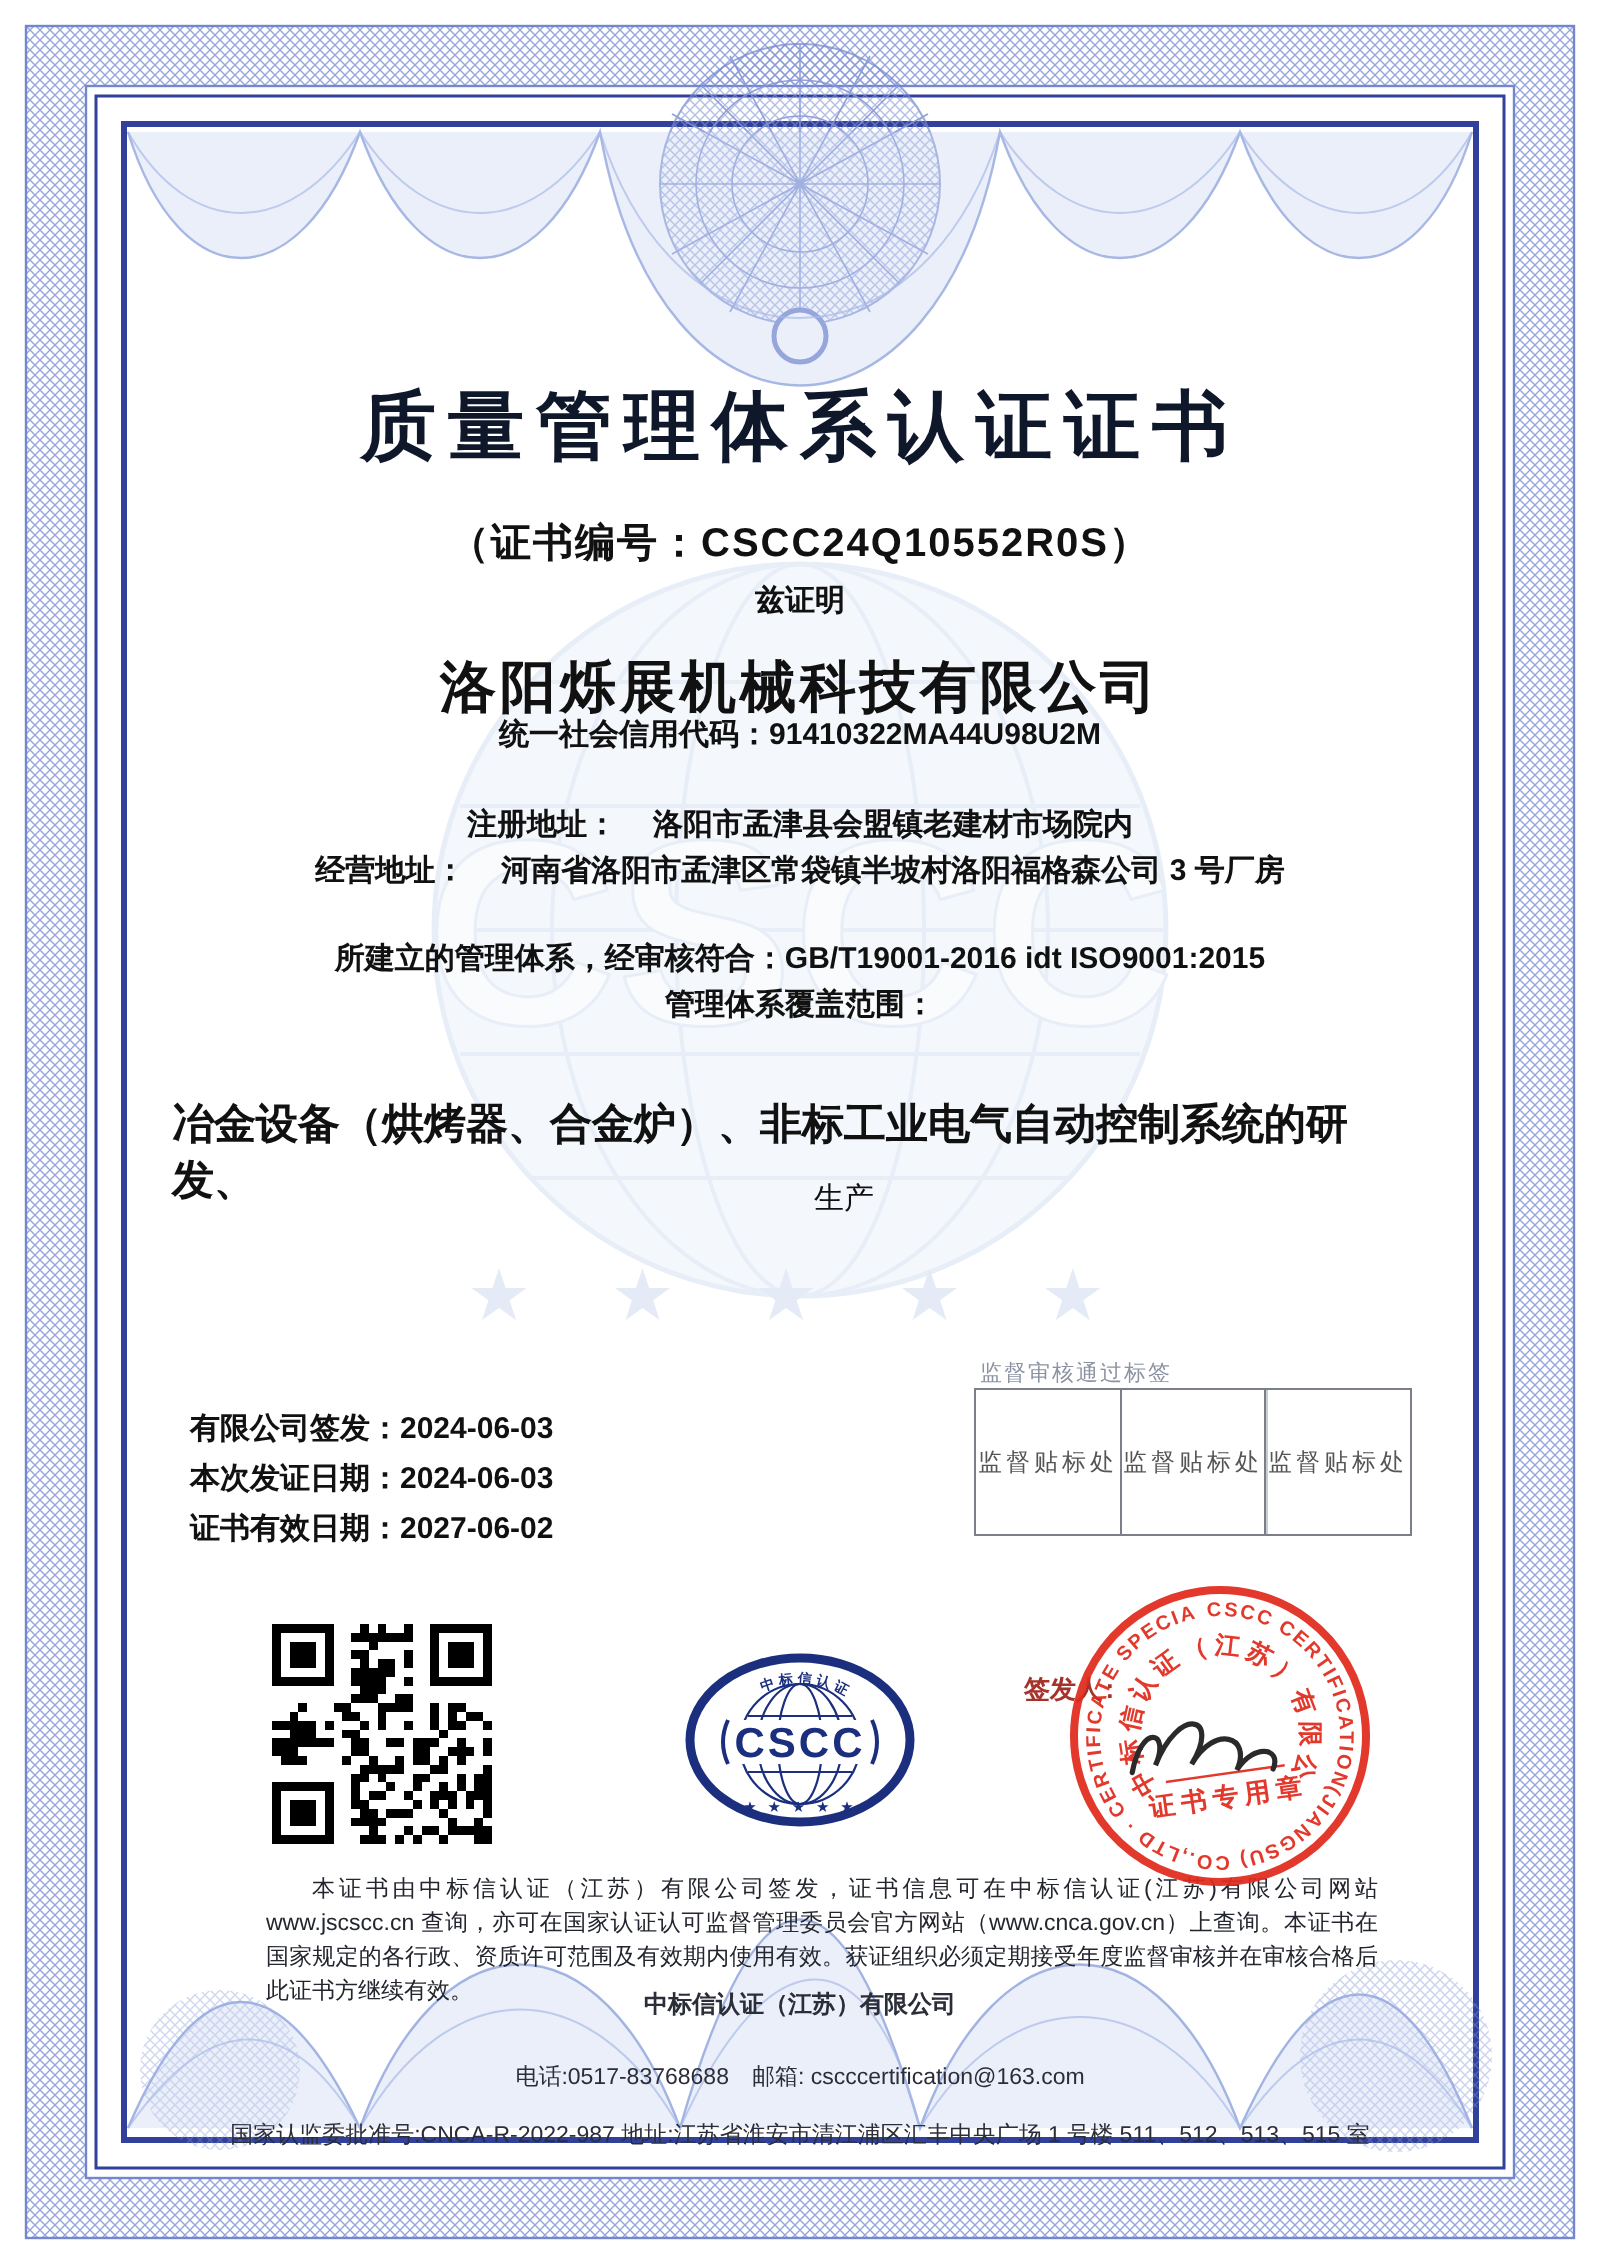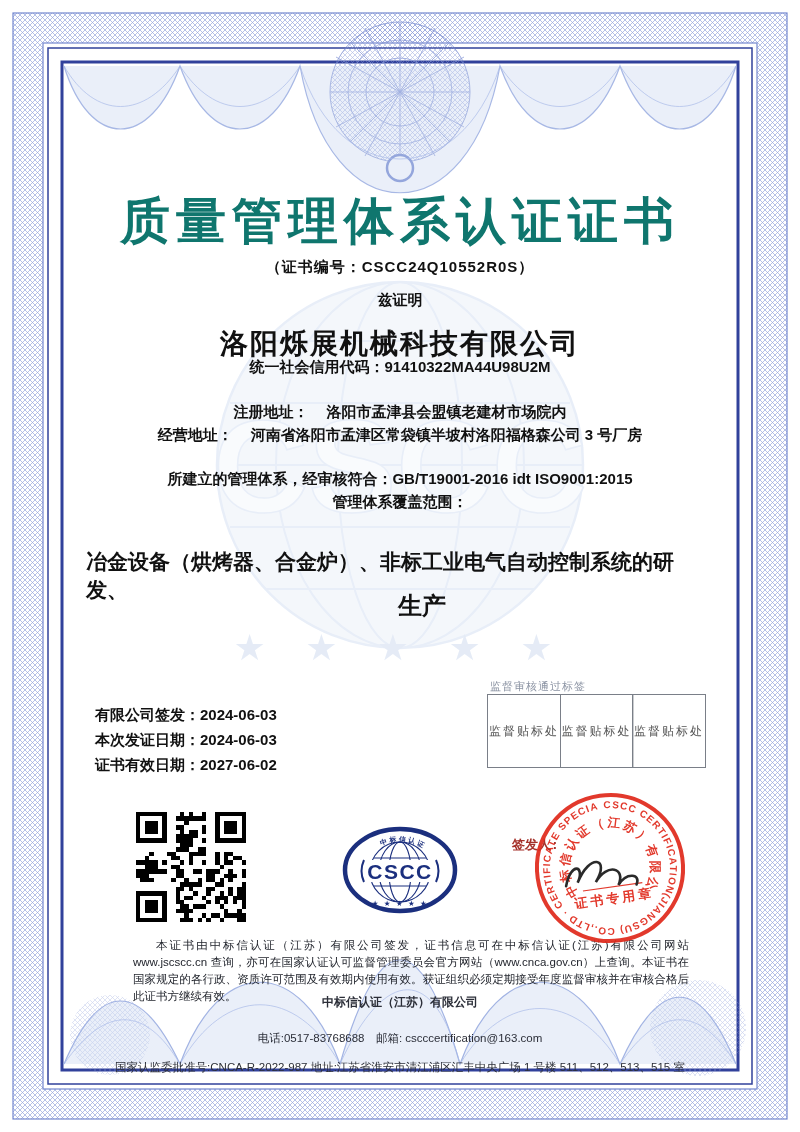--- a/index.html
+++ b/index.html
@@ -1,29 +1,29 @@
 <!DOCTYPE html>
 <html><head>
 <meta charset="utf-8">
 <style>
   html,body{margin:0;padding:0;background:#f2f2f2;}
   .page{position:relative;width:800px;height:1132px;background:#fff;overflow:hidden;
         font-family:"Liberation Sans","DejaVu Sans",sans-serif;color:#111;margin:0 auto;}
   .abs{position:absolute;}
   .ctr{left:0;right:0;text-align:center;}
   .title{font-family:"Liberation Serif","DejaVu Serif",serif;font-weight:700;
-         font-size:50px;letter-spacing:6px;color:#0f766e;}
-  .certno{font-size:15px;font-weight:600;letter-spacing:1px;}
+         font-size:38px;letter-spacing:6px;color:#0f172a;}
+  .certno{font-size:20px;font-weight:600;letter-spacing:1px;}
   .hereby{font-size:15px;font-weight:600;}
   .company{font-size:28px;font-weight:700;letter-spacing:2px;}
   .fieldline{font-size:15px;font-weight:700;}
   .fieldline .gap{display:inline-block;width:18px;}
   .stdline{font-size:15px;font-weight:600;}
   .scope1{font-size:21px;font-weight:700;}
-  .scope2{font-size:24px;font-weight:700;margin-left:44px;}
+  .scope2{font-size:15px;font-weight:400;margin-left:44px;}
   .dates{font-size:15px;font-weight:700;line-height:25px;}
   .sup-caption{font-size:11px;color:#8b93a3;letter-spacing:1px;}
   .sup-table{display:flex;}
   .sup-cell{width:72px;height:72px;border:1.5px solid #7a7f88;margin-right:-1.5px;
             display:flex;align-items:center;justify-content:center;
             font-size:12px;color:#555;letter-spacing:2px;background:rgba(255,255,255,.6);}
   .footer-par{font-size:11.5px;line-height:17px;color:#23262e;text-align:justify;text-indent:2em;}
   .footer-co{font-size:12px;font-weight:700;color:#2b2e38;}
   .footer-sm{font-size:11.5px;color:#2b2e38;}
   .issuer{font-size:13px;font-weight:700;color:#a5322b;}

